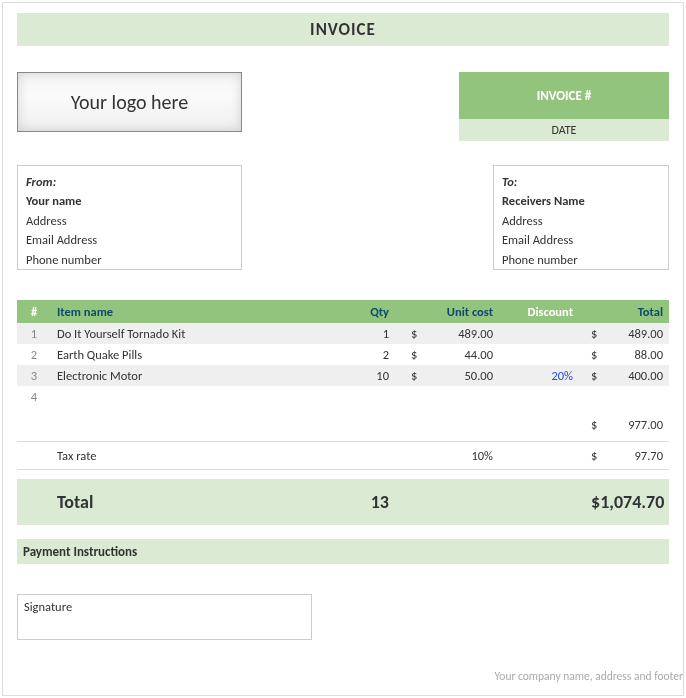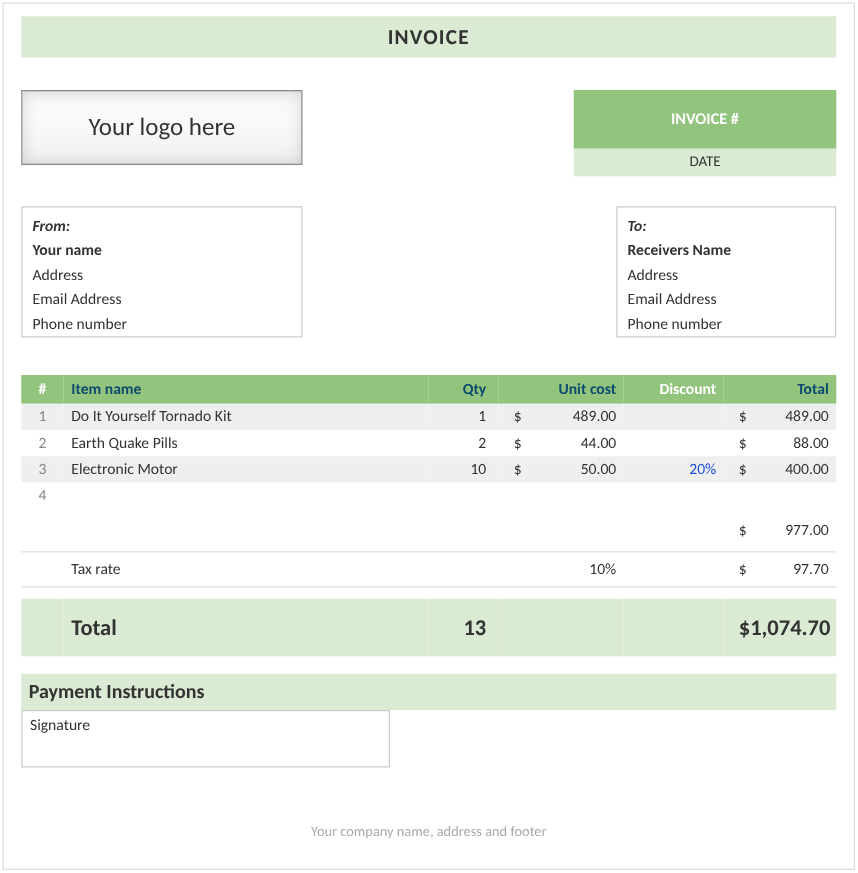--- a/index.html
+++ b/index.html
@@ -106,37 +106,38 @@
   .total-row td {
     background: #dbead3;
     font-weight: bold;
     font-size: 18px;
     padding: 12px 6px;
   }
   .total-row .money .cur { font-size: 18px; }
   .pay-hdr {
     background: #dbead3;
     font-weight: bold;
-    font-size: 16px;
+    font-size: 13px;
     padding: 5px 6px;
     margin-top: 14px;
   }
   .sig-box {
     border: 1px solid #ccc;
     width: 295px;
     height: 46px;
+    margin-top: 30px;
     padding: 4px 6px;
     font-size: 12.5px;
   }
   .footer {
-    text-align: center;
+    text-align: right;
     color: #aaa;
     font-size: 11.5px;
     position: absolute;
-    bottom: 22px;
+    bottom: 12px;
     left: 0; right: 0;
   }
 </style>
 </head>
 <body>
 
 <div class="page">
 
   <div class="title-bar">INVOICE</div>
 

